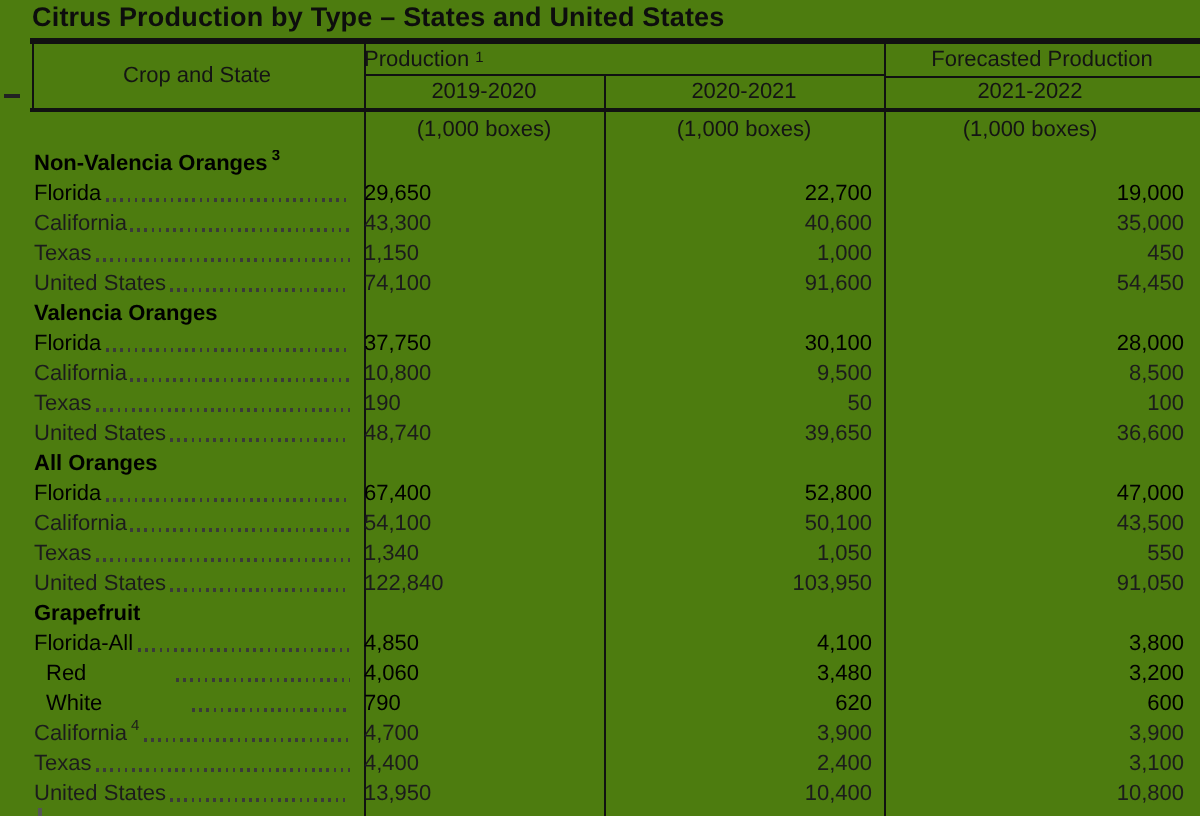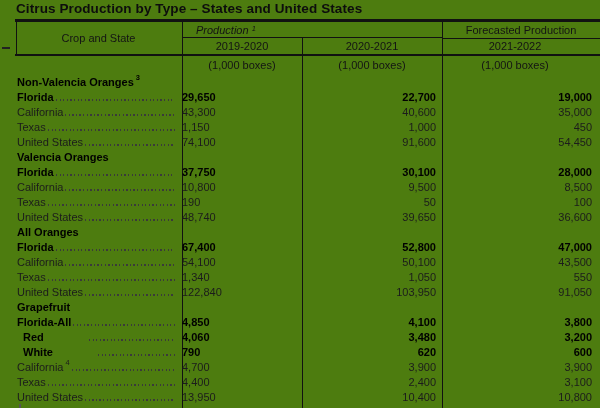--- a/index.html
+++ b/index.html
@@ -17,39 +17,39 @@
   .vline{position:absolute;width:1.4px;background:#111;}
   .v1{left:182px;top:22px;height:386px;}
   .v2{left:302px;top:38px;height:370px;}
   .v3{left:442px;top:22px;height:386px;}
   .vleft{left:16px;top:22px;height:33px;}
   .edge-dash{position:absolute;left:2px;top:47px;width:8px;height:2px;background:#222;}
   .bottom-dot{position:absolute;left:19px;top:404px;width:2px;height:4px;background:#555;}
   .hcell{position:absolute;font-size:11px;color:#141414;display:flex;align-items:center;}
   .hc-center{justify-content:center;text-align:center;}
   .crop-state{left:15px;top:22px;width:167px;height:32px;text-align:center;}
-  .grp-prod{left:182px;top:22px;width:260px;height:16px;border-bottom:1.2px solid #111;padding-left:14px;box-sizing:border-box;font-style:italic;}
+  .grp-prod{left:182px;top:22px;width:260px;height:16px;border-bottom:1.2px solid #111;box-sizing:border-box;}
   .grp-fore{left:442px;top:22px;width:158px;height:16px;border-bottom:1.2px solid #111;justify-content:center;}
   .yr1{left:182px;top:38px;width:120px;height:16px;}
   .yr2{left:302px;top:38px;width:140px;height:16px;}
   .yr3{left:442px;top:38px;width:146px;height:15px;}
   .un1{left:182px;top:56px;width:120px;height:17px;}
   .un2{left:302px;top:56px;width:140px;height:17px;}
   .un3{left:442px;top:56px;width:146px;height:17px;}
   sup,.sup{font-size:7.5px;vertical-align:top;position:relative;top:-1px;line-height:1;}
   .body{position:absolute;left:15px;top:75px;width:585px;}
   .row{display:flex;height:15px;font-size:11px;line-height:14px;align-items:baseline;}
   .c-label{width:167px;display:flex;align-items:baseline;box-sizing:border-box;padding-left:2px;padding-right:6px;overflow:hidden;}
   .c-label .lbl{white-space:nowrap;}
   .leader{flex:1;height:1.6px;align-self:flex-end;margin:0 1px 3px 2px;
     background:repeating-linear-gradient(to right,#3a3a3a 0 1.3px,transparent 1.3px 3.6px);}
   .c-v1{width:120px;box-sizing:border-box;padding-right:5px;}
   .c-v2{width:140px;text-align:right;box-sizing:border-box;padding-right:6px;}
   .c-v3{width:158px;text-align:right;box-sizing:border-box;padding-right:8px;}
-  .bold{font-weight:bold;color:#000;}
+  .bold{font-weight:normal;color:#000;}
   .sec .lbl{font-weight:bold;color:#000;}
   .indent{padding-left:8px;gap:43px;}
 </style>
 </head>
 <body>
 
 <div class="page">
 
   <div class="title">Citrus Production by Type – States and United States</div>
 

